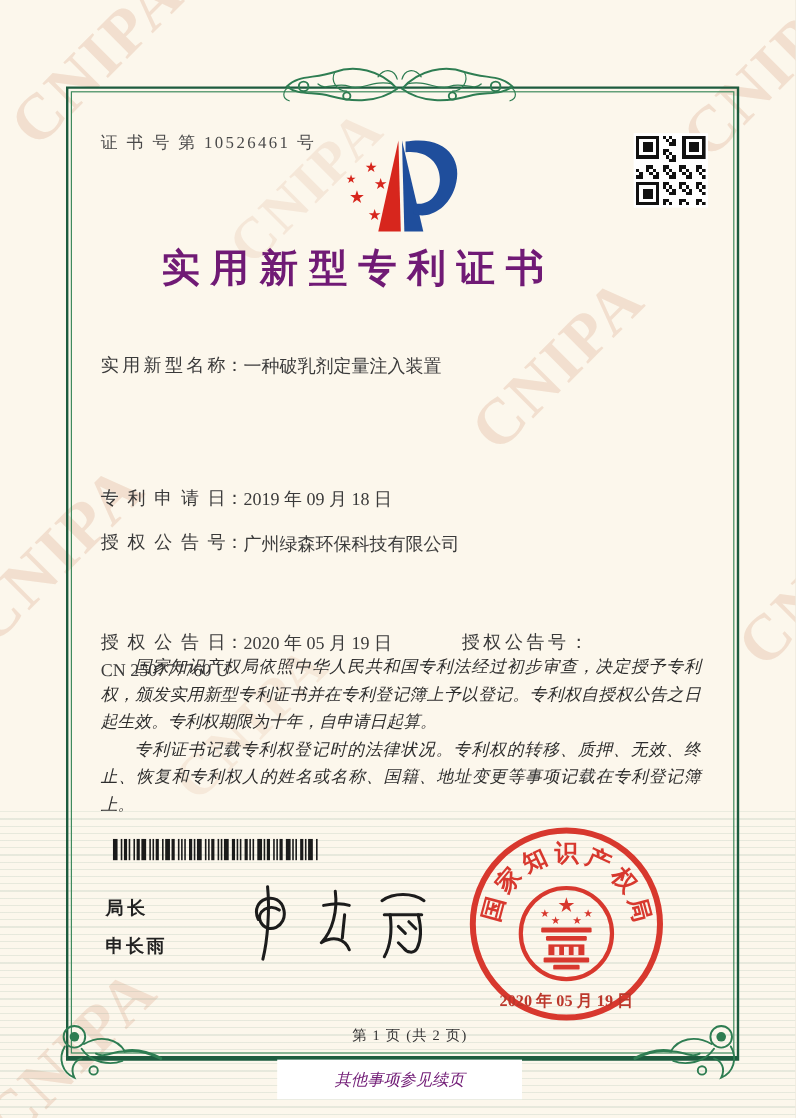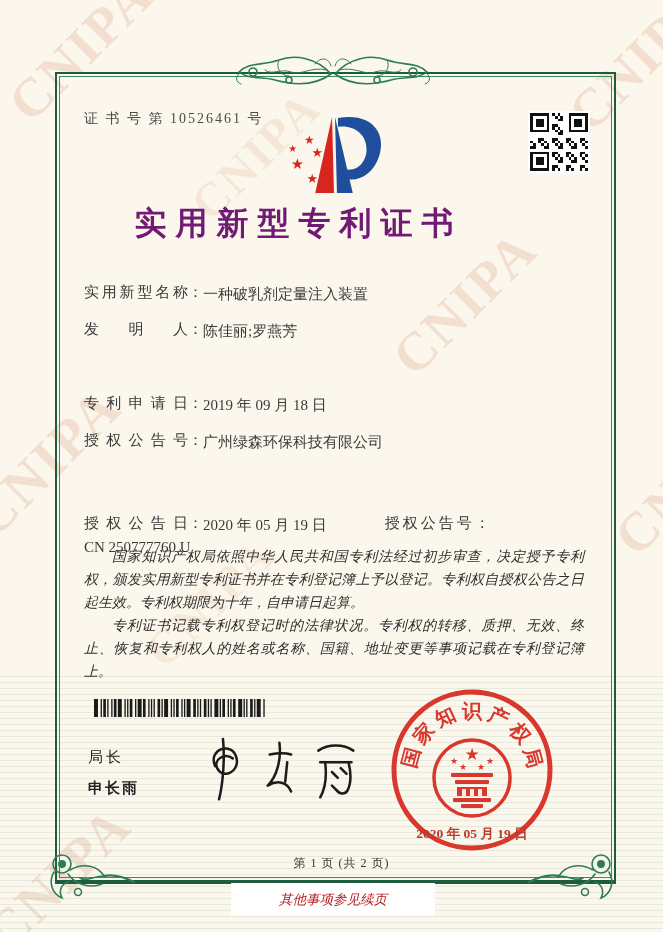--- a/index.html
+++ b/index.html
@@ -19,44 +19,44 @@
   .ornament-corner{position:absolute;width:96px;height:62px;}
   .oc-left{left:40px;top:842px;}
   .oc-right{left:527px;top:842px;transform:scaleX(-1);}
   
   .cert-no{position:absolute;left:84px;top:110px;font-size:14px;letter-spacing:2px;color:#4a4a4a;}
   .logo{position:absolute;left:260px;top:106px;width:148px;height:94px;}
   .qr{position:absolute;left:528px;top:111px;width:58px;height:58px;background:#fff;padding:2px;}
   .title{position:absolute;left:0;top:202px;width:597px;text-align:center;font-size:32px;font-weight:bold;
          letter-spacing:9px;color:#701a75;}
   
-  .field{position:absolute;left:84px;font-size:15px;color:#3a3a3a;width:500px;}
+  .field{position:absolute;left:84px;font-size:15px;color:#3a3a3a;width:500px;margin-top:12px;}
   .flabel{display:inline-block;width:104px;text-align:justify;text-align-last:justify;vertical-align:top;}
   .flabel2{display:inline-block;letter-spacing:3px;vertical-align:top;}
   .fvalue{display:inline-block;vertical-align:top;max-width:388px;line-height:22px;}
   .colon{vertical-align:top;}
   
   .body-text{position:absolute;left:84px;top:545px;width:500px;font-size:14px;line-height:23px;
              font-style:italic;color:#2d2d2d;text-align:justify;}
   .body-text p{margin:0;text-indent:2em;}
   
   .barcode{position:absolute;left:94px;top:699px;width:172px;height:18px;}
   
   .sig-title{position:absolute;left:88px;top:748px;font-size:15px;letter-spacing:3px;color:#222;
-             font-family:"Liberation Sans","DejaVu Sans",sans-serif;font-weight:400;}
+             font-family:"Liberation Sans","DejaVu Sans",sans-serif;font-weight:700;}
   .sig-name{position:absolute;left:88px;top:779px;font-size:15px;letter-spacing:2px;color:#222;
             font-family:"Liberation Sans","DejaVu Sans",sans-serif;font-weight:600;text-align:right;}
   .sig-hand{position:absolute;left:186px;top:730px;width:180px;height:84px;}
   
   .seal{position:absolute;left:388px;top:686px;width:168px;height:168px;opacity:0.92;}
   
   .page-footer{position:absolute;left:0;top:855px;width:663px;text-align:center;font-size:12px;
                letter-spacing:1px;color:#333;margin-left:10px;}
   .cont-strip{position:absolute;left:231px;top:883px;width:204px;height:33px;background:#ffffff;}
-  .cont-note{width:100%;text-align:center;line-height:33px;font-size:13.5px;font-style:italic;color:#b91c1c;}
+  .cont-note{width:100%;text-align:center;line-height:33px;font-size:13.5px;font-style:italic;color:#701a75;}
 </style>
 </head>
 <body>
 
 <div id="page">
 
   <div class="wm" style="left:-8px;top:18px;font-size:54px;">CNIPA</div>
   <div class="wm" style="left:552px;top:28px;font-size:54px;">CNIPA</div>
   <div class="wm" style="left:176px;top:128px;font-size:48px;color:rgba(219,170,140,0.20);">CNIPA</div>
   <div class="wm" style="left:376px;top:272px;font-size:54px;">CNIPA</div>
@@ -222,23 +222,20 @@
       <rect x="0" y="14" width="7" height="7" fill="#111"></rect>
       <rect x="1" y="15" width="5" height="5" fill="#fff"></rect>
       <rect x="2" y="16" width="3" height="3" fill="#111"></rect>
     </svg>
 
   <div class="title">实用新型专利证书</div>
 
   <div class="field" style="top:283px;">
     <span class="flabel">实用新型名称</span><span class="colon">：</span><span class="fvalue">一种破乳剂定量注入装置</span>
   </div>
-  <div class="field" style="top:320px;">
-    <span class="flabel">发明人</span><span class="colon">：</span><span class="fvalue">陈佳丽;罗燕芳</span>
-  </div>
   <div class="field" style="top:394px;">
     <span class="flabel">专利申请日</span><span class="colon">：</span><span class="fvalue">2019 年 09 月 18 日</span>
   </div>
   <div class="field" style="top:431px;">
     <span class="flabel">授权公告号</span><span class="colon">：</span><span class="fvalue">广州绿森环保科技有限公司</span>
   </div>
   <div class="field" style="top:514px;">
     <span class="flabel">授权公告日</span><span class="colon">：</span><span class="fvalue" style="width:160px;">2020 年 05 月 19 日</span>
     <span class="flabel2" style="margin-left:18px;">授权公告号</span><span class="colon">：</span><span class="fvalue">CN 250777760 U</span>
   </div>

